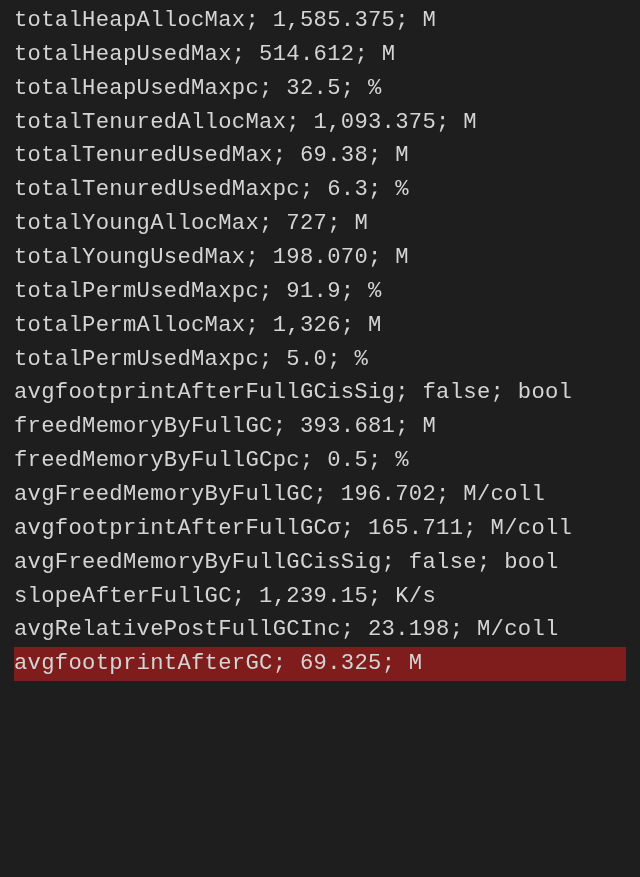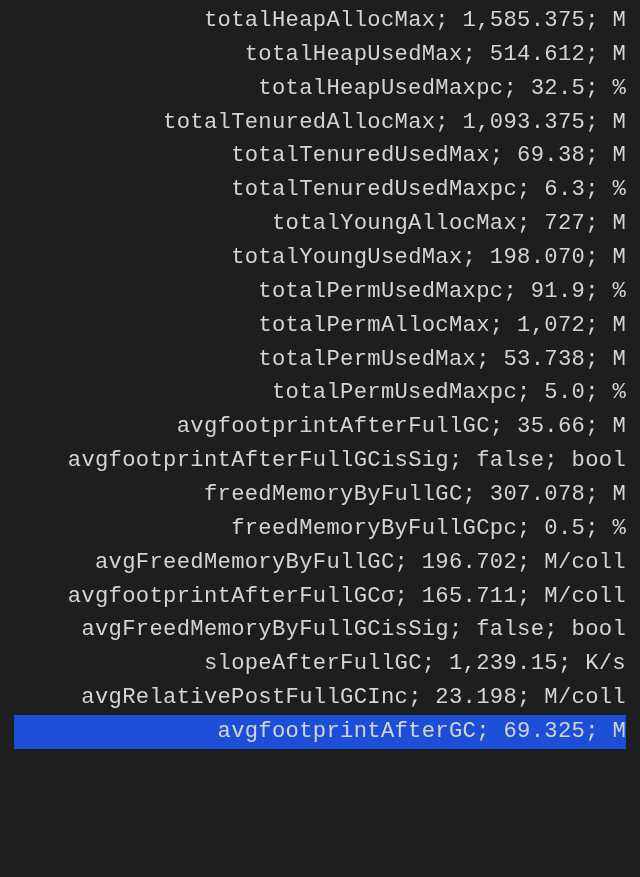--- a/index.html
+++ b/index.html
@@ -14,45 +14,42 @@
       color: #d4d4d4;
       width: 640px;
       height: 877px;
       overflow: hidden;
       padding: 4px 14px 0 14px;
       line-height: 1.525;
       letter-spacing: 0.3px;
     }
     .line {
       white-space: nowrap;
-      text-align: right;
     }
     .highlighted {
-      background-color: #1d4ed8;
+      background-color: #7f1d1d;
     }
   </style>
 </head>
 <body>
 
 <div id="metric-container">
     <div class="line"><span>totalHeapAllocMax</span>; <span>1,585.375</span>; <span>M</span></div>
     <div class="line"><span>totalHeapUsedMax</span>; <span>514.612</span>; <span>M</span></div>
     <div class="line"><span>totalHeapUsedMaxpc</span>; <span>32.5</span>; <span>%</span></div>
     <div class="line"><span>totalTenuredAllocMax</span>; <span>1,093.375</span>; <span>M</span></div>
     <div class="line"><span>totalTenuredUsedMax</span>; <span>69.38</span>; <span>M</span></div>
     <div class="line"><span>totalTenuredUsedMaxpc</span>; <span>6.3</span>; <span>%</span></div>
     <div class="line"><span>totalYoungAllocMax</span>; <span>727</span>; <span>M</span></div>
     <div class="line"><span>totalYoungUsedMax</span>; <span>198.070</span>; <span>M</span></div>
     <div class="line"><span>totalPermUsedMaxpc</span>; <span>91.9</span>; <span>%</span></div>
-    <div class="line"><span>totalPermAllocMax</span>; <span>1,072</span>; <span>M</span></div>
-    <div class="line"><span>totalPermUsedMax</span>; <span>53.738</span>; <span>M</span></div>
+    <div class="line"><span>totalPermAllocMax</span>; <span>1,326</span>; <span>M</span></div>
     <div class="line"><span>totalPermUsedMaxpc</span>; <span>5.0</span>; <span>%</span></div>
-    <div class="line"><span>avgfootprintAfterFullGC</span>; <span>35.66</span>; <span>M</span></div>
     <div class="line"><span>avgfootprintAfterFullGCisSig</span>; <span>false</span>; <span>bool</span></div>
-    <div class="line"><span>freedMemoryByFullGC</span>; <span>307.078</span>; <span>M</span></div>
+    <div class="line"><span>freedMemoryByFullGC</span>; <span>393.681</span>; <span>M</span></div>
     <div class="line"><span>freedMemoryByFullGCpc</span>; <span>0.5</span>; <span>%</span></div>
     <div class="line"><span>avgFreedMemoryByFullGC</span>; <span>196.702</span>; <span>M/coll</span></div>
     <div class="line"><span>avgfootprintAfterFullGCσ</span>; <span>165.711</span>; <span>M/coll</span></div>
     <div class="line"><span>avgFreedMemoryByFullGCisSig</span>; <span>false</span>; <span>bool</span></div>
     <div class="line"><span>slopeAfterFullGC</span>; <span>1,239.15</span>; <span>K/s</span></div>
     <div class="line"><span>avgRelativePostFullGCInc</span>; <span>23.198</span>; <span>M/coll</span></div>
     <div class="line highlighted"><span>avgfootprintAfterGC</span>; <span>69.325</span>; <span>M</span></div>
   </div>
 
 </body></html>

